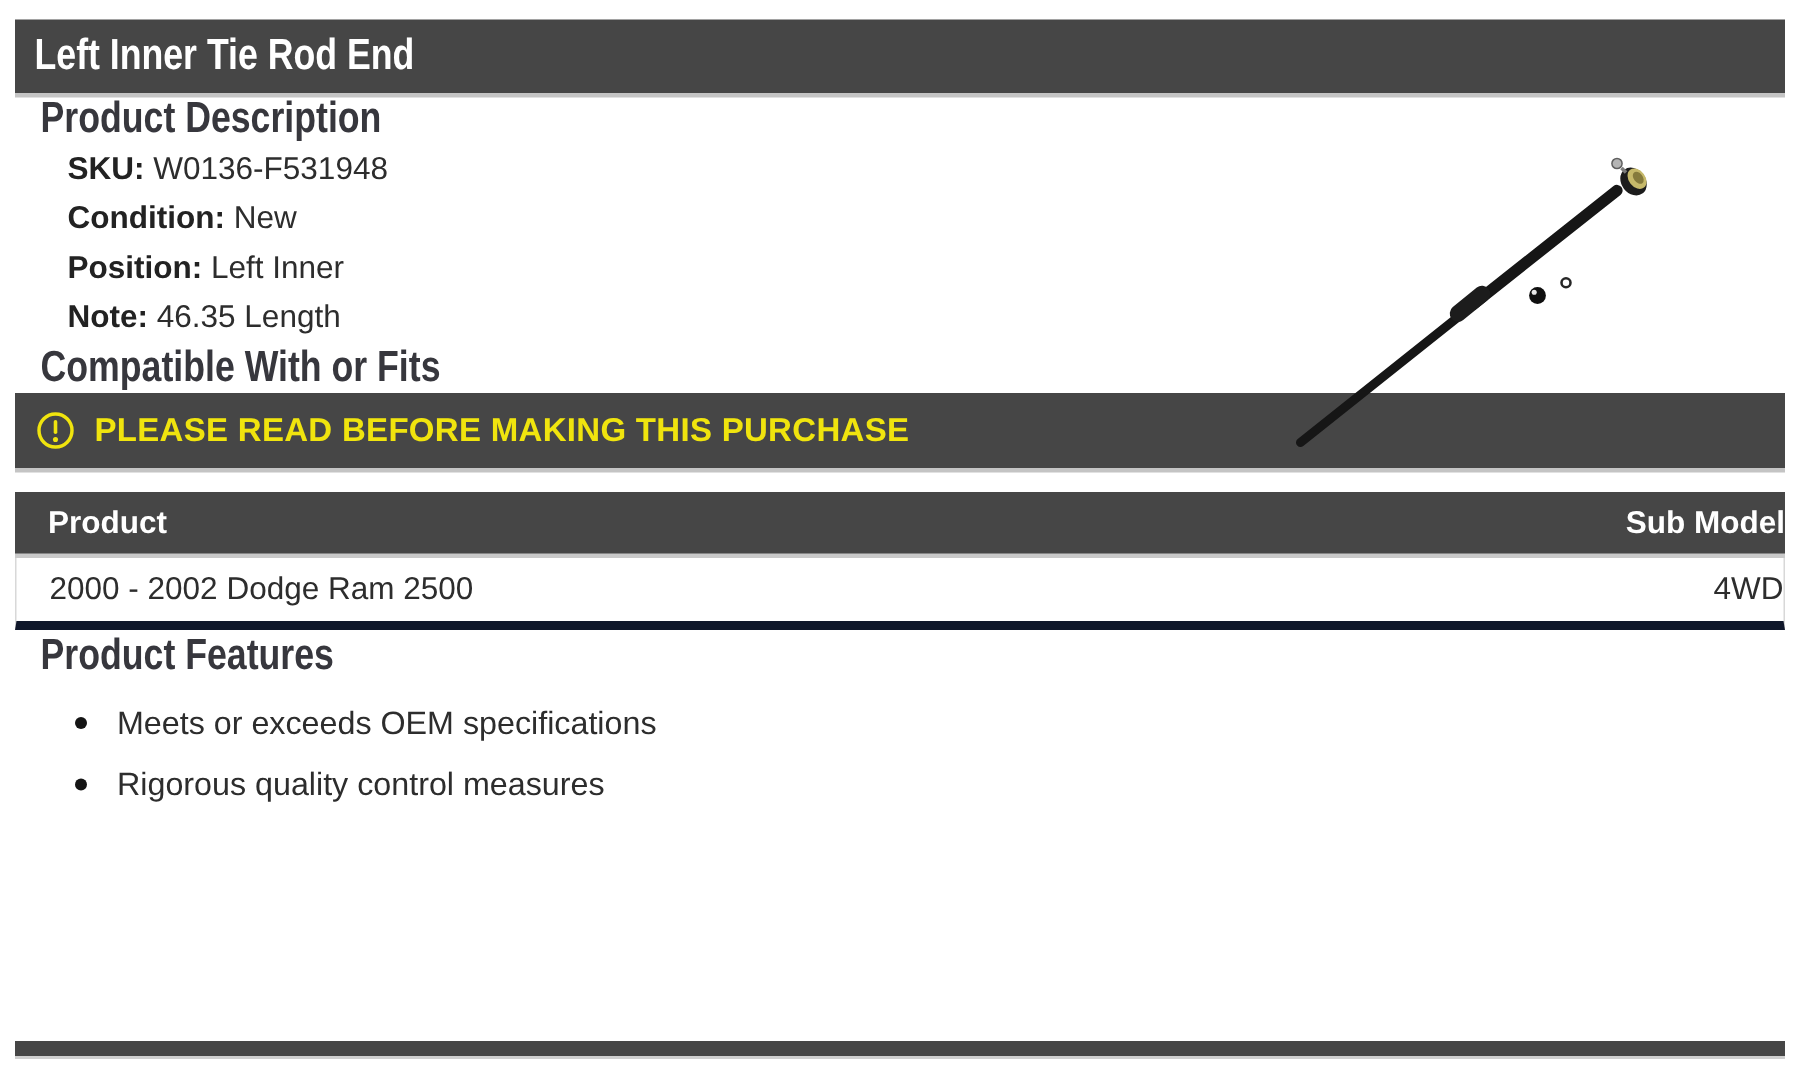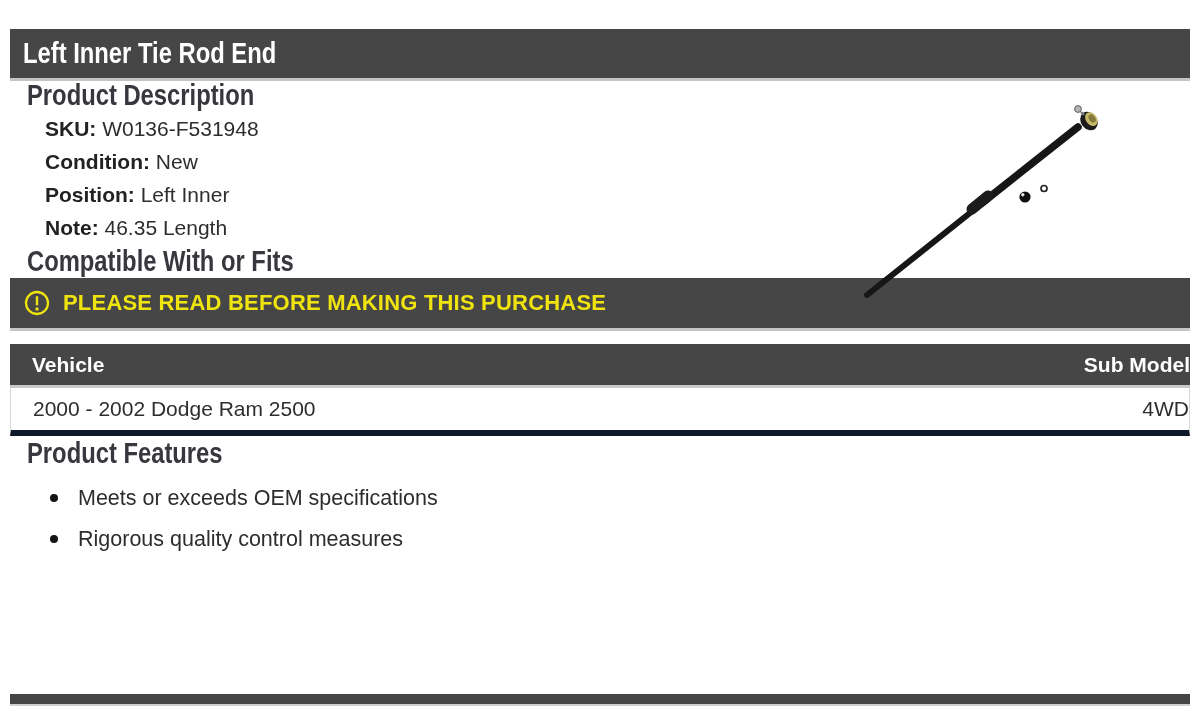--- a/index.html
+++ b/index.html
@@ -10,21 +10,21 @@
     height: 711px;
     font-family: "Liberation Sans", sans-serif;
     color: #2d2d2d;
     overflow: hidden;
   }
   .page {
     position: absolute;
     top: 0; left: 0;
     width: 1200px;
     height: 681px;
-    padding: 16px 10px;
+    padding: 0 10px;
     box-sizing: border-box;
     background: #ffffff;
   }
   
   .bar {
     background: #464646;
     box-shadow: 0 3px 0 #c4c4c4;
   }
   .title-bar {
     margin-top: 13px;
@@ -212,21 +212,21 @@
       <svg class="warning-icon" viewBox="0 0 26 26" aria-hidden="true">
         <circle cx="13" cy="13" r="11" fill="none" stroke="#f0e40e" stroke-width="2.3"></circle>
         <rect x="11.8" y="6" width="2.4" height="9.4" rx="1.2" fill="#f0e40e"></rect>
         <circle cx="13" cy="19" r="1.7" fill="#f0e40e"></circle>
       </svg>
       <span class="warning-text">PLEASE READ BEFORE MAKING THIS PURCHASE</span>
     </div>
 
     <div class="fit-table">
       <div class="fit-header">
-        <div class="col-vehicle">Vehicle</div>
+        <div class="col-vehicle">Product</div>
         <div class="col-submodel">Sub Model</div>
       </div>
       <div class="fit-row">
         <div class="col-vehicle">2000 - 2002 Dodge Ram 2500</div>
         <div class="col-submodel">4WD</div>
       </div>
     </div>
   </section>
 
   <section>

